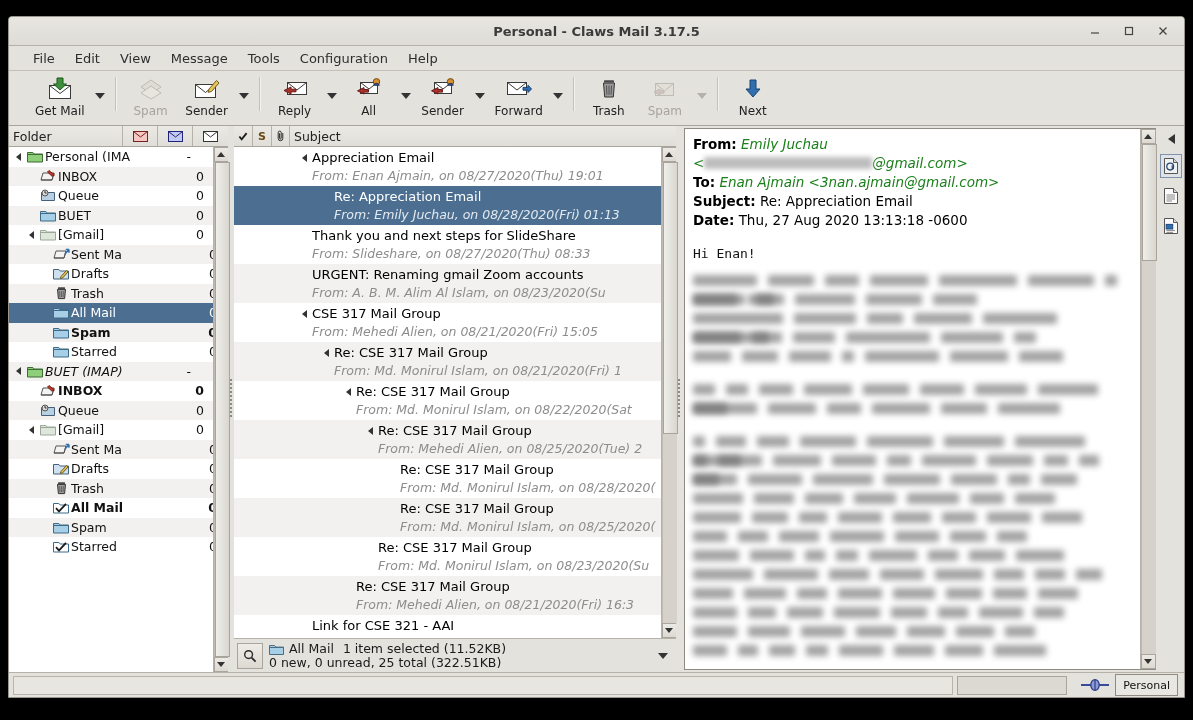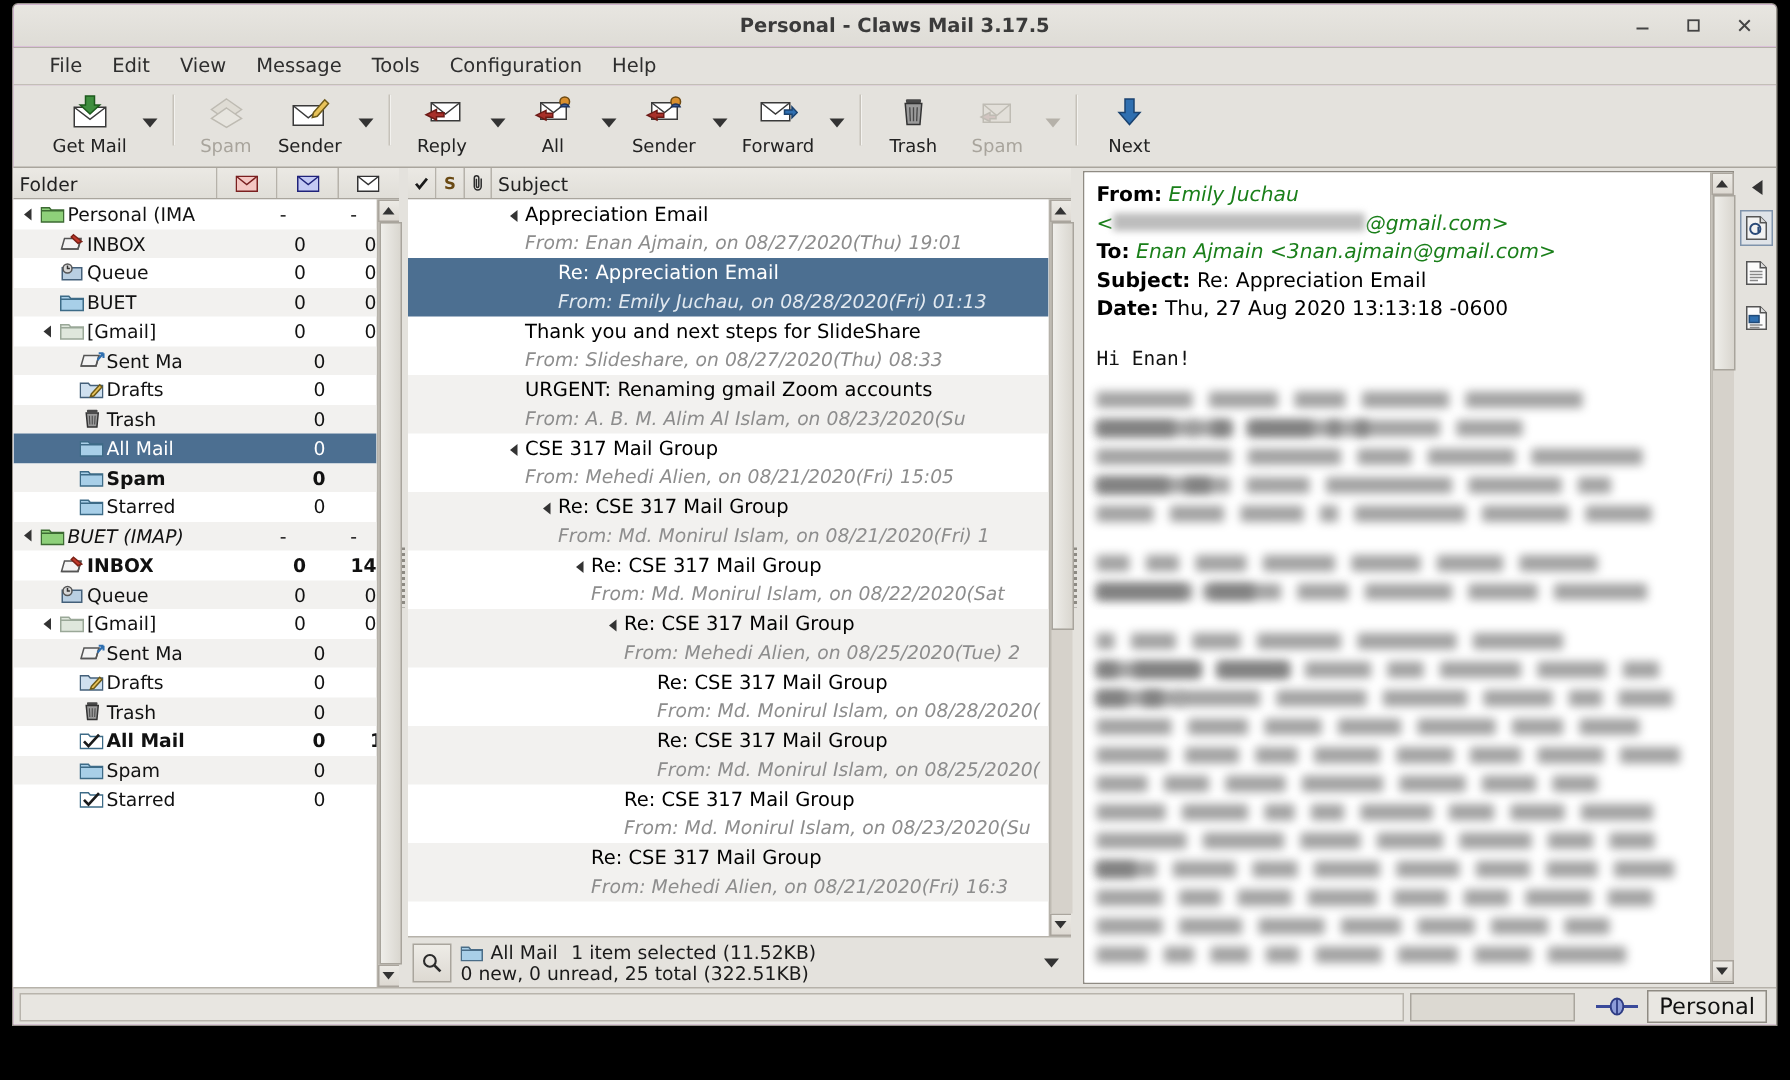--- a/index.html
+++ b/index.html
@@ -9,23 +9,23 @@
   body {
     width: 1193px; height: 720px;
     font-family: "DejaVu Sans", sans-serif;
     overflow: hidden;
     -webkit-font-smoothing: antialiased;
   }
 
   
   #window {
     position: absolute;
-    left: 8px; top: 2px;
+    left: 8px; top: 16px;
     width: 1177px; height: 682px;
-    background: #f0abfc;
+    background: #86efac;
     border: 1px solid #9a968e;
     border-radius: 4px 4px 0 0;
     box-sizing: border-box;
     display: flex;
     flex-direction: column;
   }
   #titlebar {
     height: 28px;
     background: linear-gradient(to bottom, #e8e6e1, #dedcd6);
     border-bottom: 1px solid #b4b0a8;
@@ -151,21 +151,21 @@
     color: #222;
     border-right: 1px solid #b6b2aa;
     box-sizing: border-box;
     padding: 0 4px;
     background: linear-gradient(to bottom,#ebe9e4,#e0ded8);
     cursor: default;
   }
 
   
   #folder-pane {
-    width: 257px;
+    width: 219px;
     display: flex;
     flex-direction: column;
     background: #fff;
     border-right: 0;
     flex: 0 0 auto;
   }
   #folder-list {
     flex: 1 1 auto;
     overflow: hidden;
     background: #ffffff;
@@ -482,21 +482,21 @@
   #bot-online {
     width: 40px;
     display:flex;align-items:center;justify-content:center;
     flex: 0 0 auto;
     cursor: default;
   }
   #bot-account {
     height: 20px;
     border: 1px solid #8f8b83;
     background: #e9e7e2;
-    font-size: 15px;
+    font-size: 11px;
     color: #111;
     display: flex; align-items: center;
     padding: 0 7px;
     flex: 0 0 auto;
     margin-right: 2px;
     cursor: default;
   }
 </style>
 </head>
 <body>
@@ -1146,20 +1146,27 @@
                 <span>Re: CSE 317 Mail Group</span>
               </div>
               <div class="mfrom" style="padding-left: 142px;">From: Md. Monirul Islam, on 08/23/2020(Su</div>
             </div>
             <div class="mrow alt">
               <div class="msubj" style="padding-left: 106px;">
                 <span class="mtwist"></span>
                 <span>Re: CSE 317 Mail Group</span>
               </div>
               <div class="mfrom" style="padding-left: 120px;">From: Mehedi Alien, on 08/21/2020(Fri) 16:3</div>
+            </div>
+            <div class="mrow">
+              <div class="msubj" style="padding-left: 62px;">
+                <span class="mtwist"></span>
+                <span>Link for CSE 321 - AAI</span>
+              </div>
+              <div class="mfrom" style="padding-left: 76px;">From: A. B. M. Alim Al Islam, on 08/21/2020(Fri)</div>
             </div>
           </div>
         <div class="vscroll">
           <div class="sb-btn">
               <i class="up"></i>
             </div>
           <div class="sb-track">
             <div class="sb-thumb" style="top:0;height:59%"></div>
           </div>
           <div class="sb-btn">

